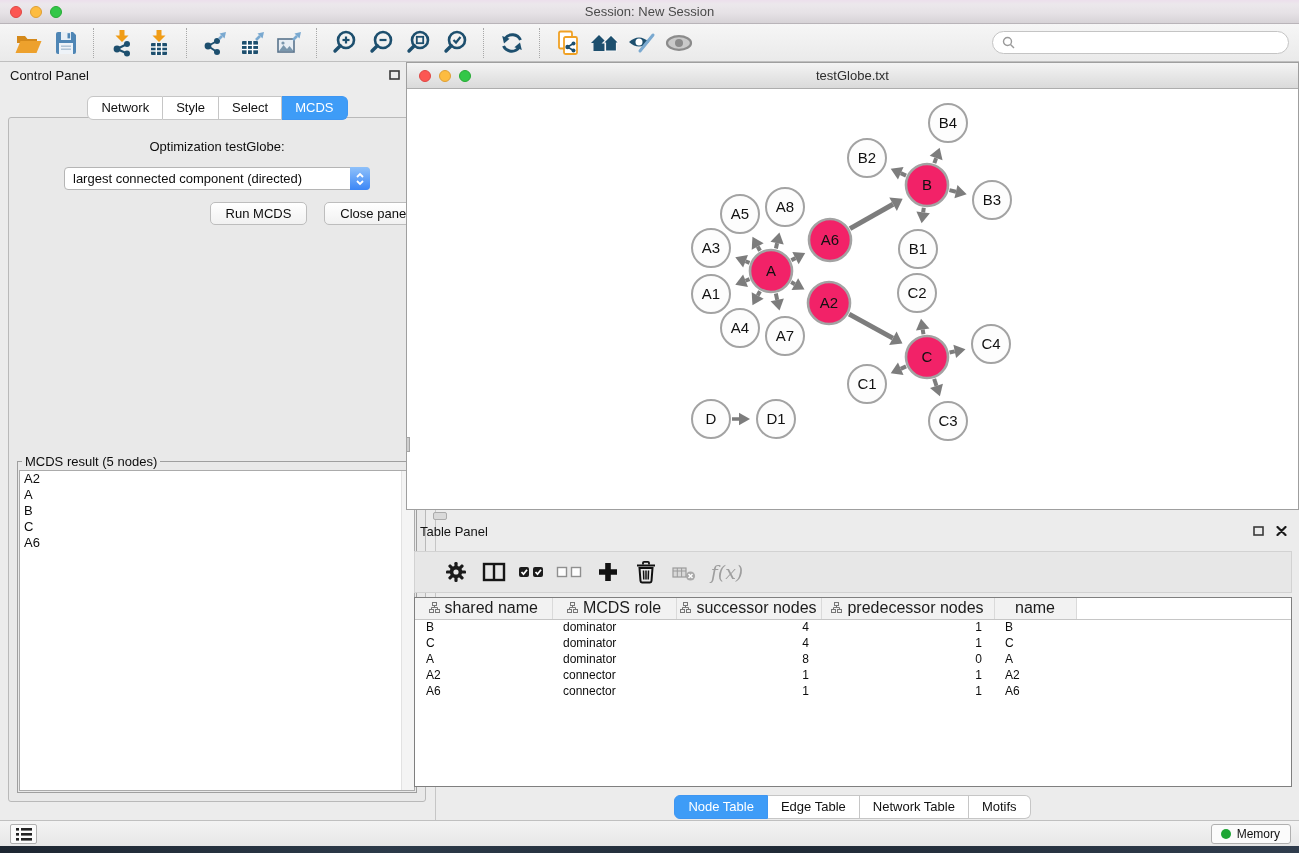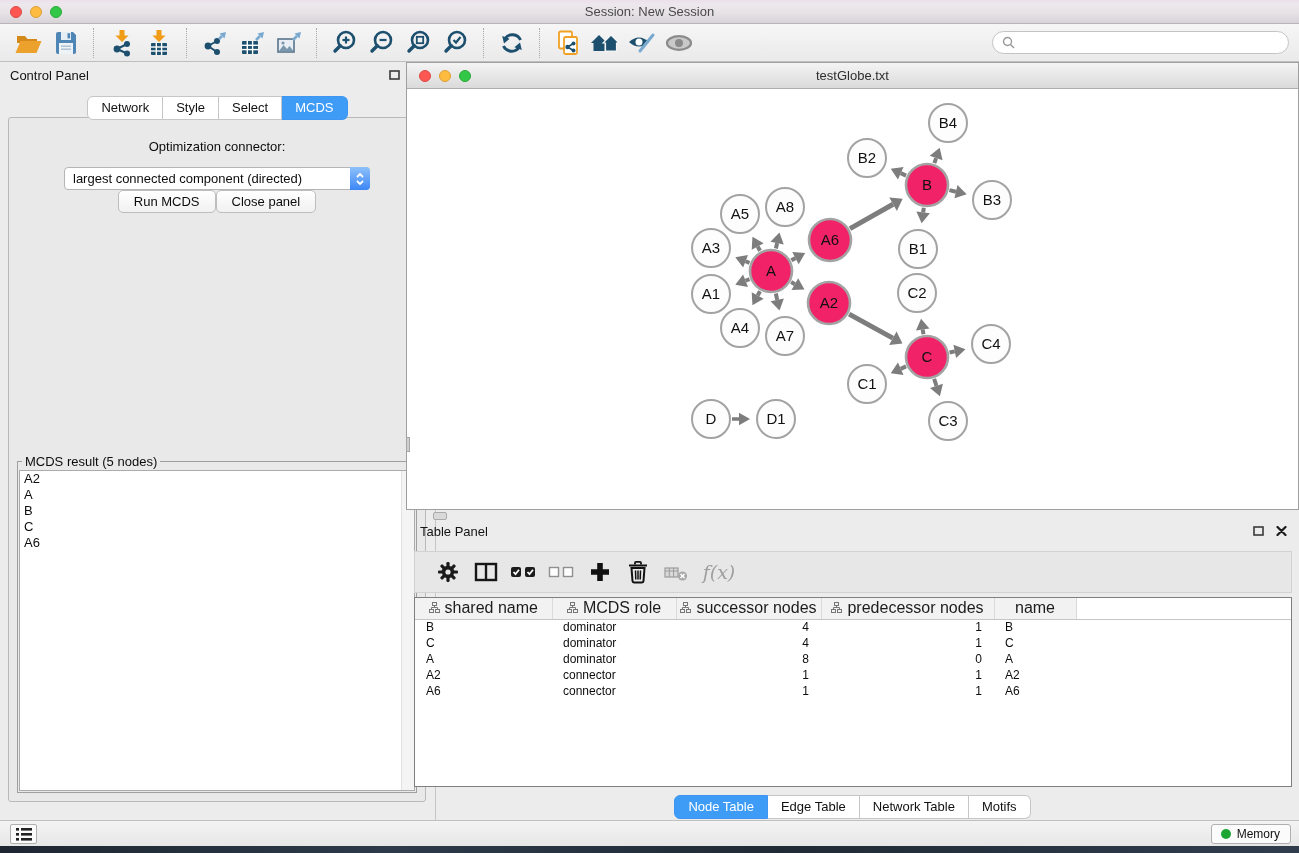--- a/index.html
+++ b/index.html
@@ -38,21 +38,21 @@
   .seg .tab:first-child { border-left:1px solid #c6c6c6; border-radius:6px 0 0 6px; }
   .seg .tab:last-child { border-radius:0 6px 6px 0; }
   .seg .tab.sel { background:#3e9cf7; border-color:#3e96f2; color:#fff; }
   #cp-body { position:absolute; left:8px; right:9px; top:55px; bottom:18px; background:#e9e9e9;
     border:1px solid #b9b9b9; border-radius:3px; }
   .opt-label { margin-top:21px; text-align:center; font-size:13px; color:#0d0d0d; }
   .dropdown { margin:13px auto 0; width:306px; height:23px; background:#fff; border:1px solid #b5b5b5;
     border-radius:4px; display:flex; align-items:center; font-size:13px; color:#0d0d0d; padding-left:8px; position:relative; }
   .dd-btn { position:absolute; right:-1px; top:-1px; width:20px; height:23px; border-radius:0 4px 4px 0;
     background:linear-gradient(#8fc1fa,#3b86f6); display:flex; align-items:center; justify-content:center; }
-  .btn-row { display:flex; justify-content:center; }
+  .btn-row { display:flex; justify-content:flex-end; gap:17px; margin-top:12px; }
   .btn { height:23px; padding:0 15px; background:linear-gradient(#ffffff,#f1f1f1); border:1px solid #bdbdbd;
     border-radius:5px; font-size:13px; color:#0d0d0d; display:flex; align-items:center; }
   fieldset.mcds { position:absolute; left:8px; right:8px; top:336px; bottom:8px; border:1px solid #9f9f9f; padding:1px; }
   fieldset.mcds legend { font-size:13px; color:#0d0d0d; padding:0 3px; margin-left:3px;margin-top:20px; }
   .result-list { width:100%; height:100%; background:#fff; border:1px solid #ababab; position:relative; overflow:hidden; }
   .result-list .item { font-size:13px; color:#0d0d0d; padding-left:4px; line-height:16px; }
   .scroll-track { position:absolute; right:0; top:0; bottom:0; width:13px; background:#f4f4f4; border-left:1px solid #e2e2e2; }
 
   
   #nwin { position:absolute; left:406px; top:0; width:893px; height:448px; background:#fff;
@@ -62,21 +62,21 @@
   .nw-title .lights { top:7px; left:12px; }
   #nw-canvas { position:absolute; top:27px; left:0; right:0; bottom:0; overflow:hidden; background:#fff; }
   #nw-canvas svg { position:absolute; left:0; top:0; }
   .grip { position:absolute; right:1px; bottom:1px; }
   .stub-v { position:absolute; left:-1px; top:374px; width:4px; height:15px; background:#cfcfcf; border:1px solid #a5a5a5; }
   .stub-h { position:absolute; left:433px; top:450px; width:14px; height:8px; background:#d9d9d9; border:1px solid #ababab; border-radius:2px; }
 
   
   #tpanel { position:absolute; left:406px; top:456px; right:0; bottom:0; }
   #tp-toolbar { position:absolute; left:8px; right:7px; top:33px; height:42px; background:#e7e7e7;
-    border:1px solid #d2d2d2; display:flex; align-items:center; padding-left:14px; }
+    border:1px solid #d2d2d2; display:flex; align-items:center; padding-left:22px; }
   .tp-btn { width:38px; height:36px; display:flex; align-items:center; justify-content:center; flex:0 0 auto; }
   .fx { font-family:"DejaVu Serif", serif; font-style:italic; font-size:19px; color:#9e9e9e; }
   #tp-table { position:absolute; left:8px; right:7px; top:79px; height:190px; border:1px solid #7f7f7f;
     background:#fff; overflow:hidden; }
   #tp-table table { border-collapse:collapse; table-layout:fixed; width:100%; }
   #tp-table th { background:#f2f2f2; border-right:1px solid #dadada; border-bottom:1px solid #c6c6c6;
     height:21px; font-weight:normal; font-size:16px; color:#1c1c1c; padding:0; white-space:nowrap; overflow:hidden; }
   #tp-table th.filler { background:transparent; border-right:none; }
   #tp-table th .hwrap { display:flex; align-items:center; justify-content:center; gap:5px; padding:0 4px; }
   #tp-table td { height:16px; font-size:12px; color:#0d0d0d; padding:0 8px 0 11px; white-space:nowrap; overflow:hidden; }
@@ -282,21 +282,21 @@
           </svg>
         </span>
     </div>
     <div class="seg">
         <div class="tab">Network</div>
         <div class="tab">Style</div>
         <div class="tab">Select</div>
         <div class="tab sel">MCDS</div>
       </div>
     <div id="cp-body">
-      <div class="opt-label">Optimization connector:</div>
+      <div class="opt-label">Optimization testGlobe:</div>
       <div class="dropdown">
         <span>largest connected component (directed)</span>
         <span class="dd-btn">
             <svg width="10" height="14" viewBox="0 0 10 14">
               <path d="M2 5 L5 2 L8 5" stroke="#fff" stroke-width="1.8" fill="none"></path>
               <path d="M2 9 L5 12 L8 9" stroke="#fff" stroke-width="1.8" fill="none"></path>
             </svg>
           </span>
       </div>
       <div class="btn-row">

